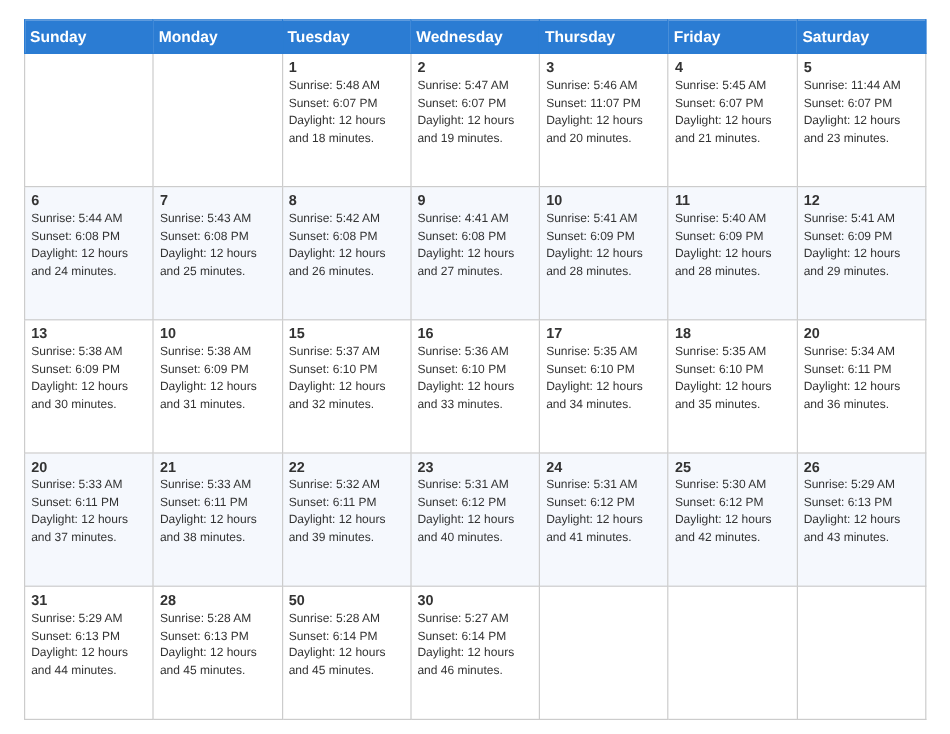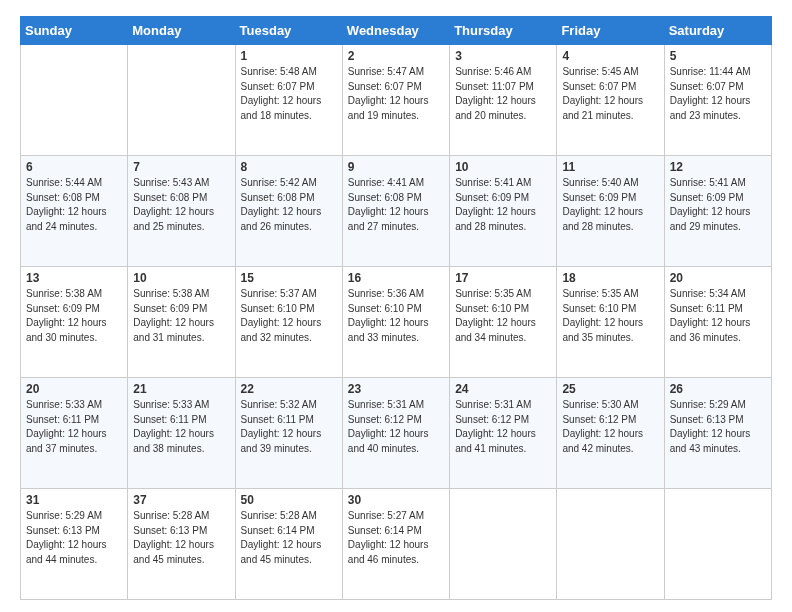--- a/index.html
+++ b/index.html
@@ -272,21 +272,21 @@
           </td>
         </tr>
         <tr>
           <td>
             <span class="day-num">31</span>
             <div class="day-info">Sunrise: 5:29 AM
 Sunset: 6:13 PM
 Daylight: 12 hours and 44 minutes.</div>
           </td>
           <td>
-            <span class="day-num">37</span>
+            <span class="day-num">28</span>
             <div class="day-info">Sunrise: 5:28 AM
 Sunset: 6:13 PM
 Daylight: 12 hours and 45 minutes.</div>
           </td>
           <td>
             <span class="day-num">50</span>
             <div class="day-info">Sunrise: 5:28 AM
 Sunset: 6:14 PM
 Daylight: 12 hours and 45 minutes.</div>
           </td>

